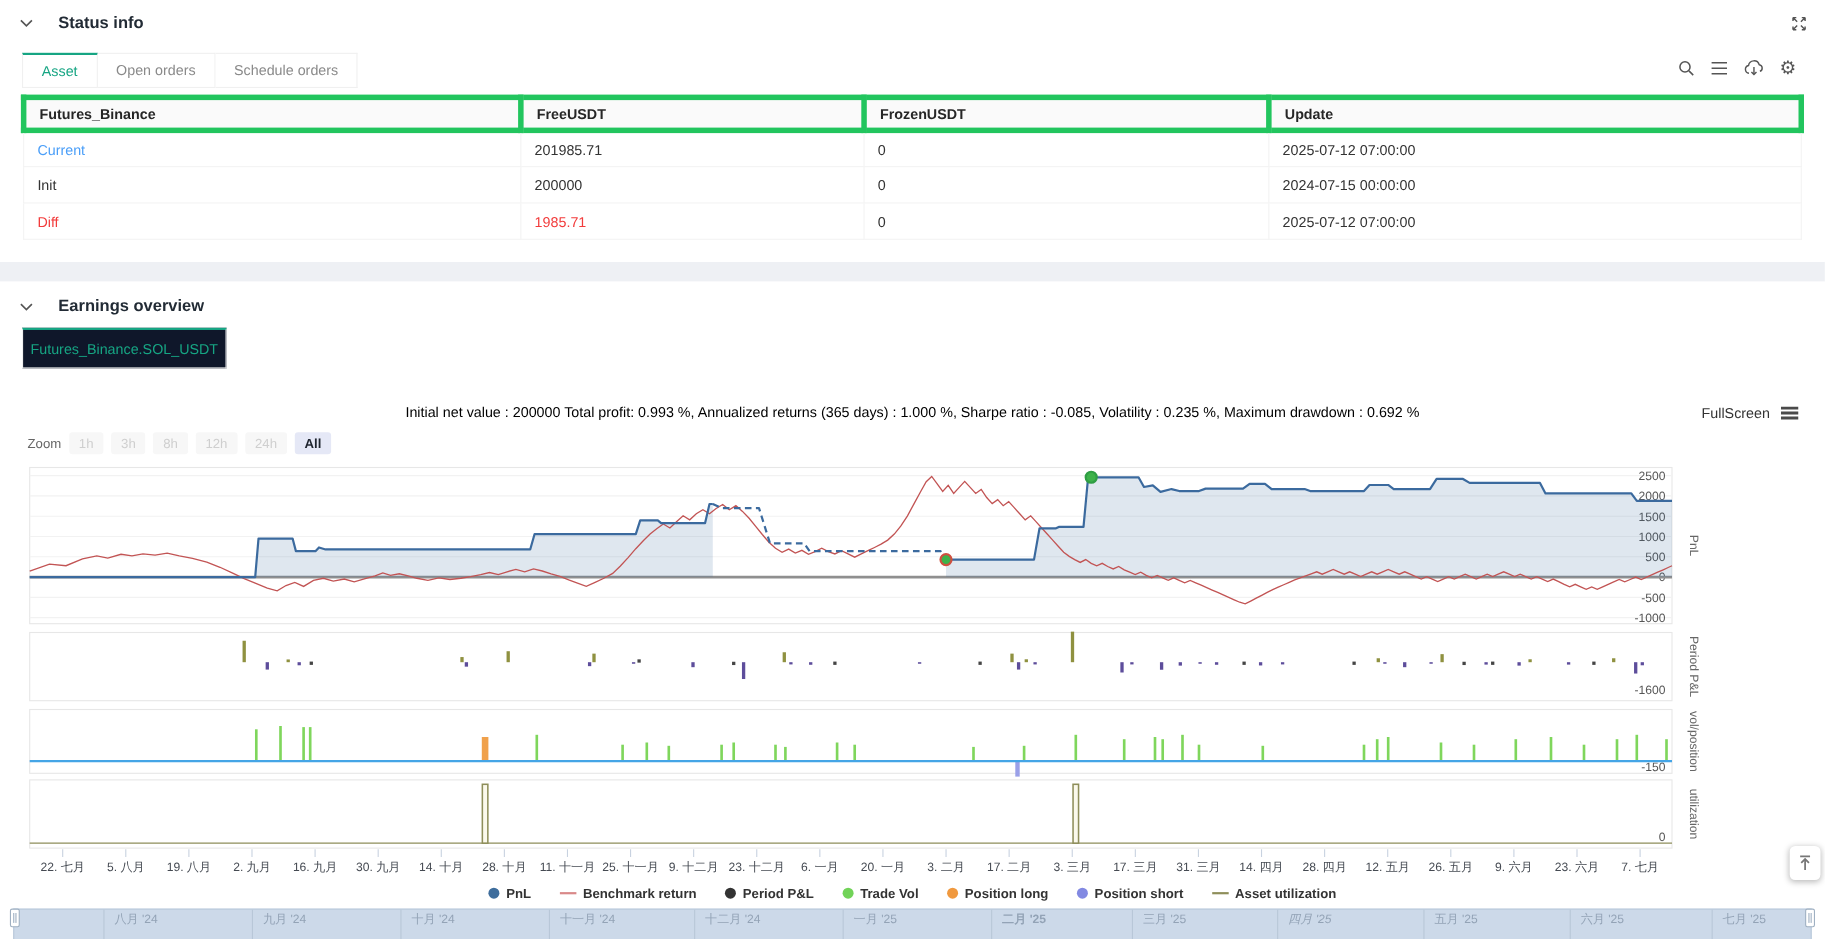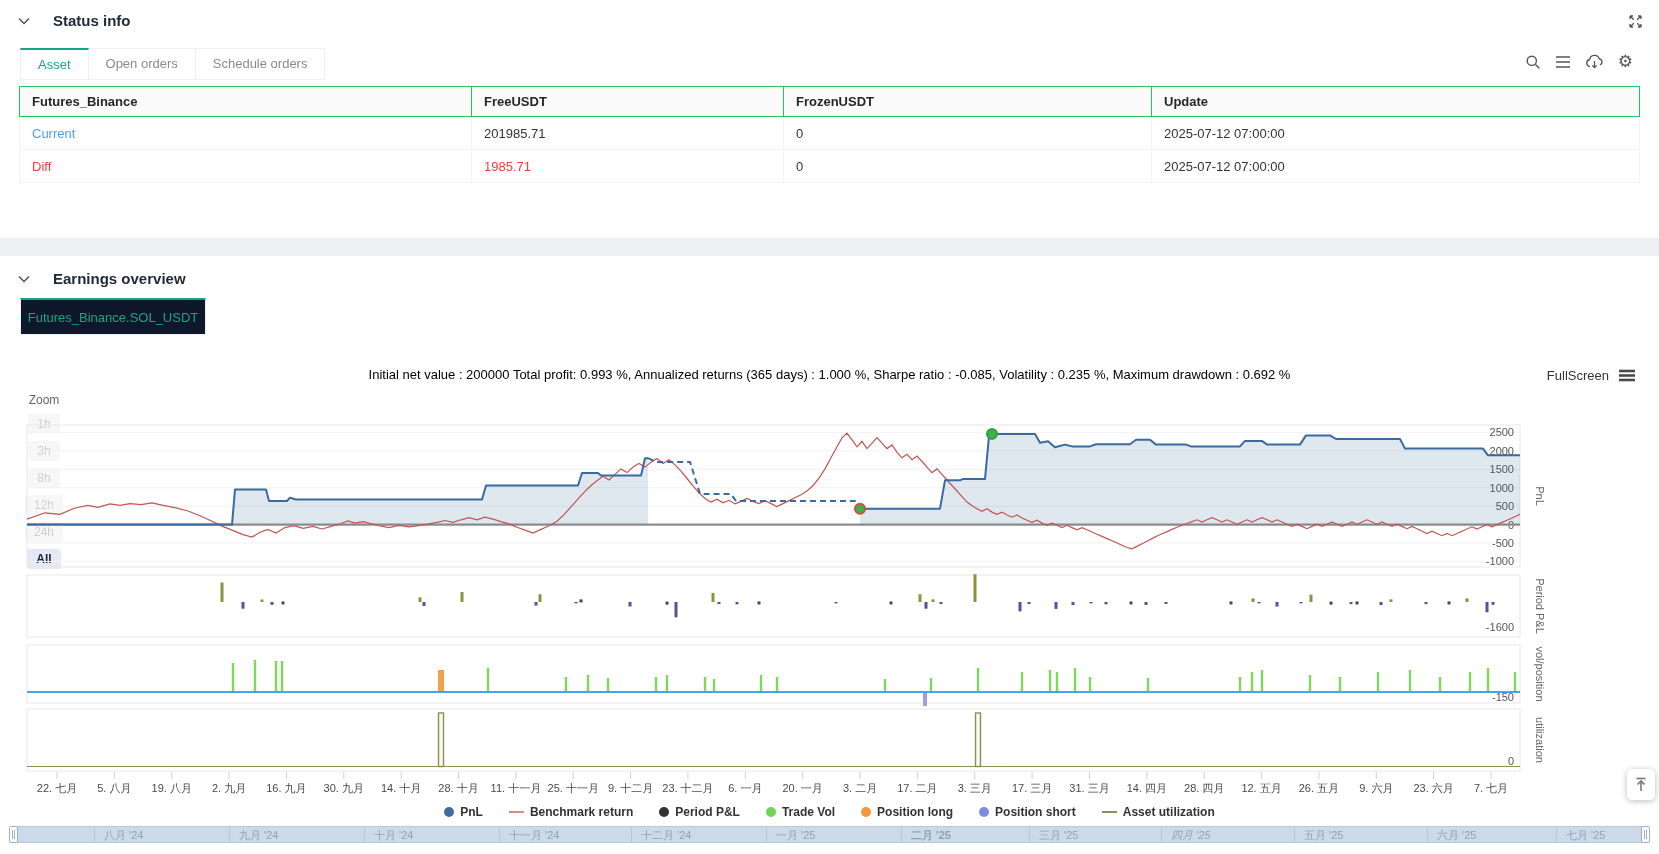--- a/index.html
+++ b/index.html
@@ -19,43 +19,43 @@
   .tabs { position:absolute; top:48px; left:20px; display:flex; }
   .tab { height:32px; line-height:29px; padding:0 17px; border:1px solid #f0f0f0; border-left-width:0; background:#fff; font-size:13px; color:#8a8a8a; cursor:pointer; }
   .tab:first-child { border-left-width:1px; }
   .tab.active { color:#16a583; border-top:2px solid #16a583; }
 
   .icon-group { position:absolute; top:54px; right:26px; display:flex; gap:14px; align-items:center; color:#555; }
   .icon-group > span { display:inline-flex; cursor:pointer; }
   .gear { font-size:17px; line-height:16px; }
 
   #status-table { position:absolute; top:86px; left:19px; width:1621px; border-collapse:collapse; font-size:13px; color:#333; }
-  #status-table th { background:#fafafa; text-align:left; font-weight:700; height:30px; padding:0 12px; border:1px solid #22c55e; color:#262626; }
+  #status-table th { background:#fafafa; text-align:left; font-weight:700; height:30px; padding:0 12px; border:5px solid #22c55e; color:#262626; }
   #status-table td { height:33px; padding:0 12px; border:1px solid #f3f3f3; background:#fff; }
   .cell-link { color:#4a9ef8; cursor:pointer; }
   .cell-red { color:#f23c3c; }
 
   .etab { position:absolute; top:42px; left:20px; width:186px; height:37px; border:1px solid #f0f0f0; border-top:2px solid #16a583; color:#16a583; font-size:13px; display:flex; align-items:center; justify-content:center; background:#0f172a; cursor:pointer; }
 
   .stats { position:absolute; top:111px; width:100%; text-align:center; font-size:13px; color:#000000; }
   .fullscreen { position:absolute; top:112px; right:24px; display:flex; gap:10px; font-size:13px; color:#333; align-items:center; }
   .fullscreen .fsmenu { display:inline-flex; cursor:pointer; }
 
-  .zoomrow { position:absolute; top:137px; left:25px; display:flex; gap:7px; align-items:center; font-size:12px; color:#666;flex-direction:column; }
+  .zoomrow { position:absolute; top:137px; left:25px; display:flex; gap:7px; align-items:center; font-size:12px; color:#666; }
   .zbtn { padding:3px 9px; border-radius:3px; background:#f7f7f7; color:#cfcfcf; font-size:12px; cursor:pointer; }
   .zbtn.active { background:#e5e8f6; color:#1e242e; font-weight:700; }
 
   #chart-svg { position:absolute; top:159px; left:0; }
 
   .legend { position:absolute; top:549px; width:100%; display:flex; justify-content:center; gap:26px; font-size:12px; font-weight:700; color:#333; align-items:center; }
   .legend-item { display:flex; align-items:center; gap:6px; cursor:pointer; }
   .lm-circle { width:10px; height:10px; border-radius:50%; display:inline-block; }
   .lm-line { width:15px; height:2px; display:inline-block; }
 
-  .navigator { position:absolute; top:570px; left:12px; right:12px; height:17px; background:#ccd9e9; border:1px solid #bac9da; cursor:ew-resize; }
+  .navigator { position:absolute; top:570px; left:12px; right:12px; height:29px; background:#ccd9e9; border:1px solid #bac9da; cursor:ew-resize; }
   .nav-label { position:absolute; top:1px; font-size:11px; color:#93a3b6; white-space:nowrap; }
   .nav-sep { position:absolute; top:0; bottom:0; width:1px; background:#b8c7d8; }
   .nav-handle { position:absolute; top:-1px; width:9px; height:17px; background:#fff; border:1px solid #9fb0c2; border-radius:2px; display:flex; gap:1px; align-items:center; justify-content:center; cursor:ew-resize; }
   .nav-handle i { display:block; width:1px; height:9px; background:#9fb0c2; }
 
   .scrolltop { position:absolute; left:1627px; top:769px; width:28px; height:31px; background:#fff; border-radius:5px; box-shadow:0 1px 6px rgba(0,0,0,.28); display:flex; align-items:center; justify-content:center; color:#777; cursor:pointer; }
 </style>
 </head>
 <body>
 
@@ -122,20 +122,26 @@
         <th>FrozenUSDT</th>
         <th>Update</th>
       </tr>
     </thead>
     <tbody>
       <tr>
         <td class="cell-link">Current</td>
         <td>201985.71</td>
         <td>0</td>
         <td>2025-07-12 07:00:00</td>
+      </tr>
+      <tr>
+        <td>Init</td>
+        <td>200000</td>
+        <td>0</td>
+        <td>2024-07-15 00:00:00</td>
       </tr>
       <tr>
         <td class="cell-red">Diff</td>
         <td class="cell-red">1985.71</td>
         <td>0</td>
         <td>2025-07-12 07:00:00</td>
       </tr>
     </tbody>
   </table>
 </div>

